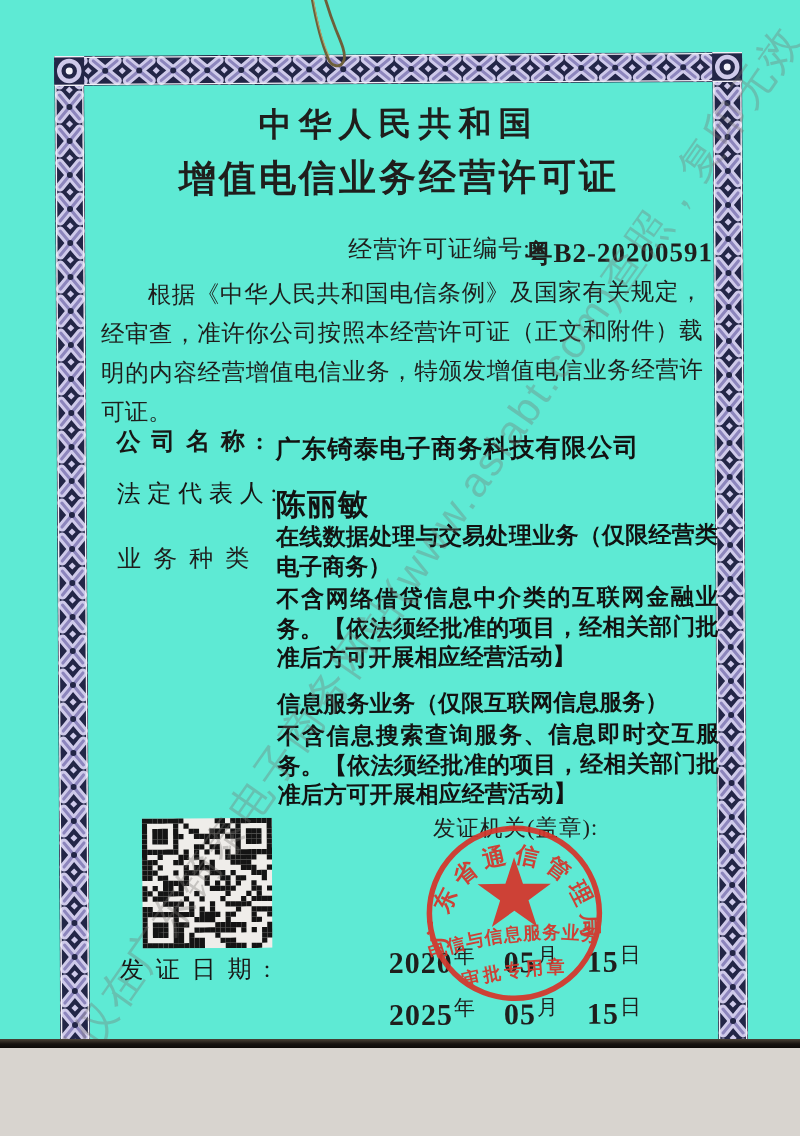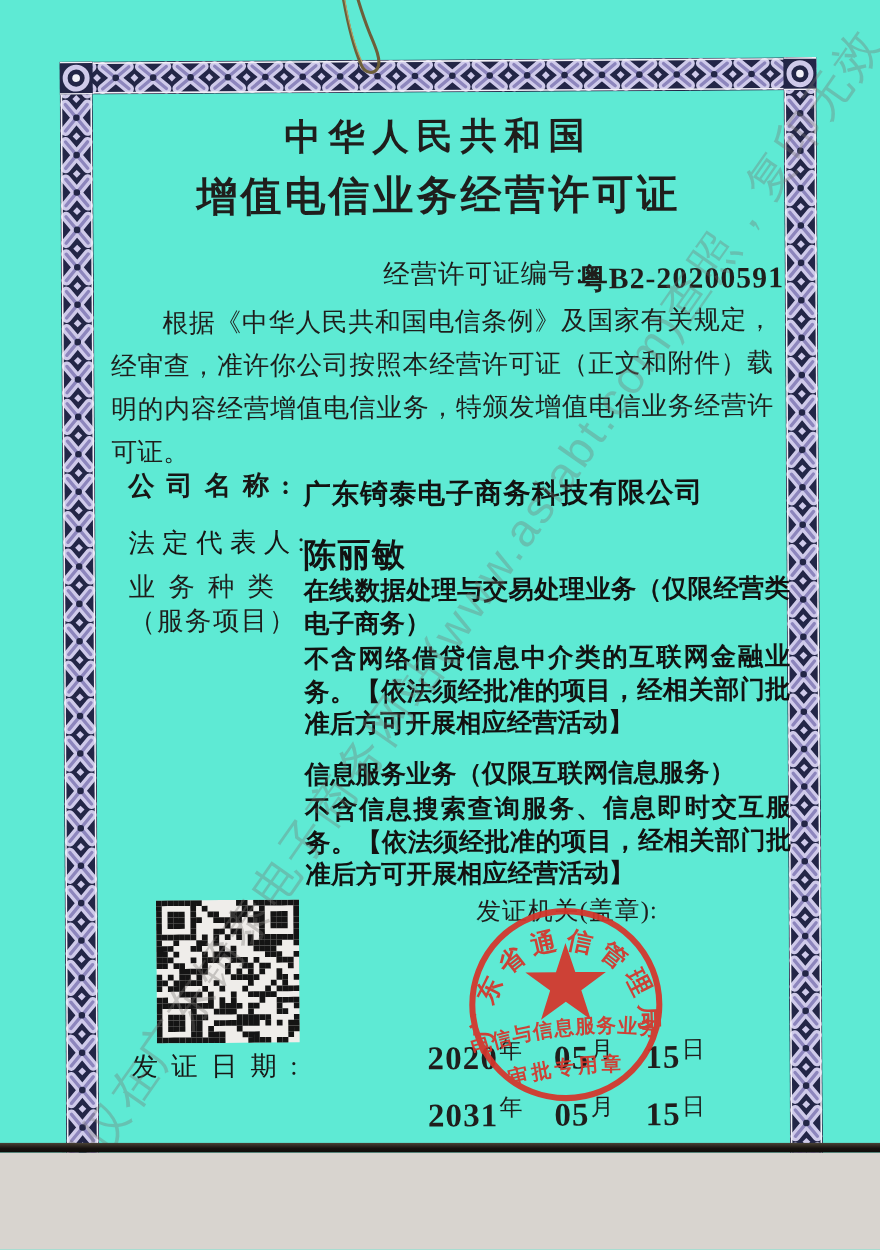--- a/index.html
+++ b/index.html
@@ -17,21 +17,21 @@
   .lic-no{position:absolute;left:527px;top:236px;font-size:27px;font-weight:700;letter-spacing:1px;}
 
   .intro{position:absolute;left:102px;top:274px;width:602px;font-size:23.5px;line-height:39px;
          text-align:justify;text-indent:2em;}
 
   .flabel{position:absolute;font-size:24px;color:#181715;}
   .ls-company{letter-spacing:0.45em;font-weight:bold;}
   .ls-legal{letter-spacing:0.28em;}
   .ls-date{letter-spacing:0.5em;}
   .biz-label{position:absolute;left:117px;top:518px;font-size:24px;line-height:31px;}
-  .biz-label .l1{letter-spacing:0.5em;display:block;}
+  .biz-label .l1{letter-spacing:0.5em;display:block;margin-top:24px;}
   .biz-label .l2{letter-spacing:0.06em;display:block;}
   .biz-label .l3{letter-spacing:0.2em;display:block;}
 
   .fvalue{position:absolute;font-family:"Liberation Sans","DejaVu Sans",sans-serif;
           font-weight:700;color:#121211;}
   .v-company{left:276px;top:432px;font-size:25px;letter-spacing:1px;}
   .v-legal{left:276px;top:484px;font-size:30px;letter-spacing:1px;}
   .biz-items{position:absolute;left:276px;top:522px;width:442px;
              font-family:"Liberation Sans","DejaVu Sans",sans-serif;font-weight:700;
              font-size:23px;line-height:29.5px;color:#121211;text-align:justify;}
@@ -756,21 +756,20 @@
     <div class="intro">根据《中华人民共和国电信条例》及国家有关规定，经审查，准许你公司按照本经营许可证（正文和附件）载明的内容经营增值电信业务，特颁发增值电信业务经营许可证。</div>
 
     <div class="flabel ls-company" style="left:117px;top:424px;">公司名称:</div>
     <div class="fvalue v-company">广东锜泰电子商务科技有限公司</div>
 
     <div class="flabel ls-legal" style="left:117px;top:476px;">法定代表人:</div>
     <div class="fvalue v-legal">陈丽敏</div>
 
     <div class="biz-label">
       <span class="l1">业务种类</span>
-      <span class="l2">（服务项目）</span>
     </div>
     <div class="biz-items">
       <p>在线数据处理与交易处理业务（仅限经营类电子商务）</p>
       <p>不含网络借贷信息中介类的互联网金融业务。【依法须经批准的项目，经相关部门批准后方可开展相应经营活动】</p>
       <p class="gap-top">信息服务业务（仅限互联网信息服务）</p>
       <p>不含信息搜索查询服务、信息即时交互服务。【依法须经批准的项目，经相关部门批准后方可开展相应经营活动】</p>
     </div>
 
     <svg class="qr" id="qr" viewBox="0 0 125 125">
         <rect width="125" height="125" fill="#efedea"></rect>
@@ -1121,21 +1120,21 @@
 
     <div class="flabel ls-date lbl-issue">发证日期:</div>
     <div class="date-row d-issue">
       <span><span class="num">2020</span><span class="unit">年</span></span>
       <span><span class="num">05</span><span class="unit">月</span></span>
       <span><span class="num">15</span><span class="unit">日</span></span>
     </div>
 
     <div class="flabel ls-date lbl-valid">有效期至:</div>
     <div class="date-row d-valid">
-      <span><span class="num">2031</span><span class="unit">年</span></span>
+      <span><span class="num">2025</span><span class="unit">年</span></span>
       <span><span class="num">05</span><span class="unit">月</span></span>
       <span><span class="num">15</span><span class="unit">日</span></span>
     </div>
   </div>
 
   <div class="watermark">此图仅在广东锜泰电子商务网站(www.asiabt.com)查照，复印无效</div>
 
   <svg class="paperclip" width="92" height="84" viewBox="0 0 92 84">
     <path d="M 40,0 C 44,22 50,46 56,60 C 59,69 69,71 72,62 C 74,55 69,44 64,32 C 60,22 56,10 53,0" fill="none" stroke="#6d5f3a" stroke-width="2.8" stroke-linecap="round"></path>
     <path d="M 41.5,2 C 45,22 51,45 57,58" fill="none" stroke="#b5a269" stroke-width="1.1" stroke-linecap="round"></path>

